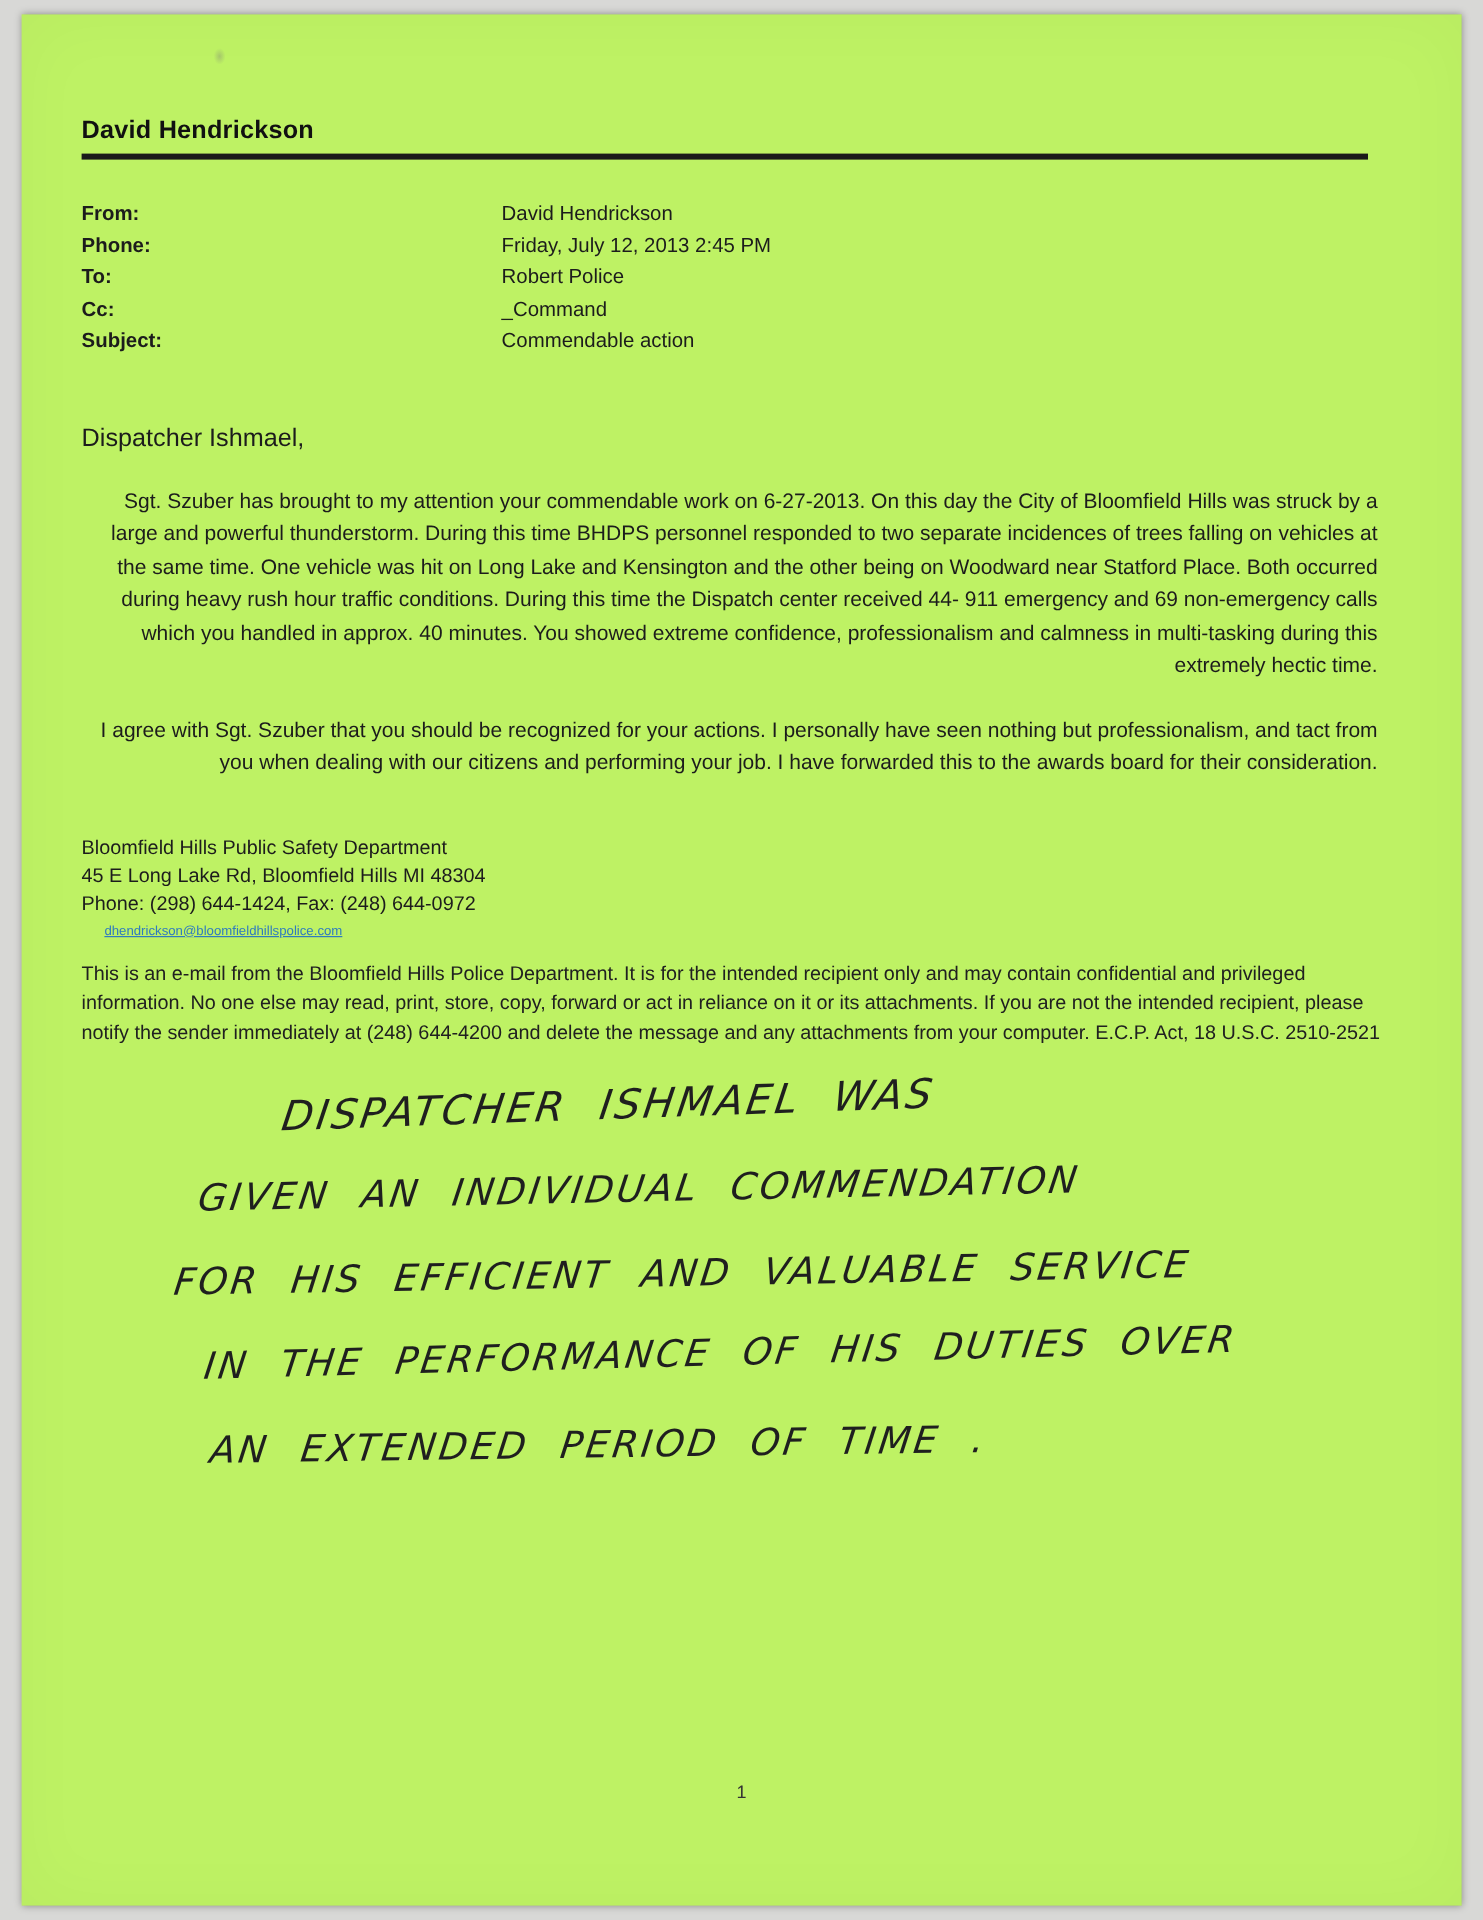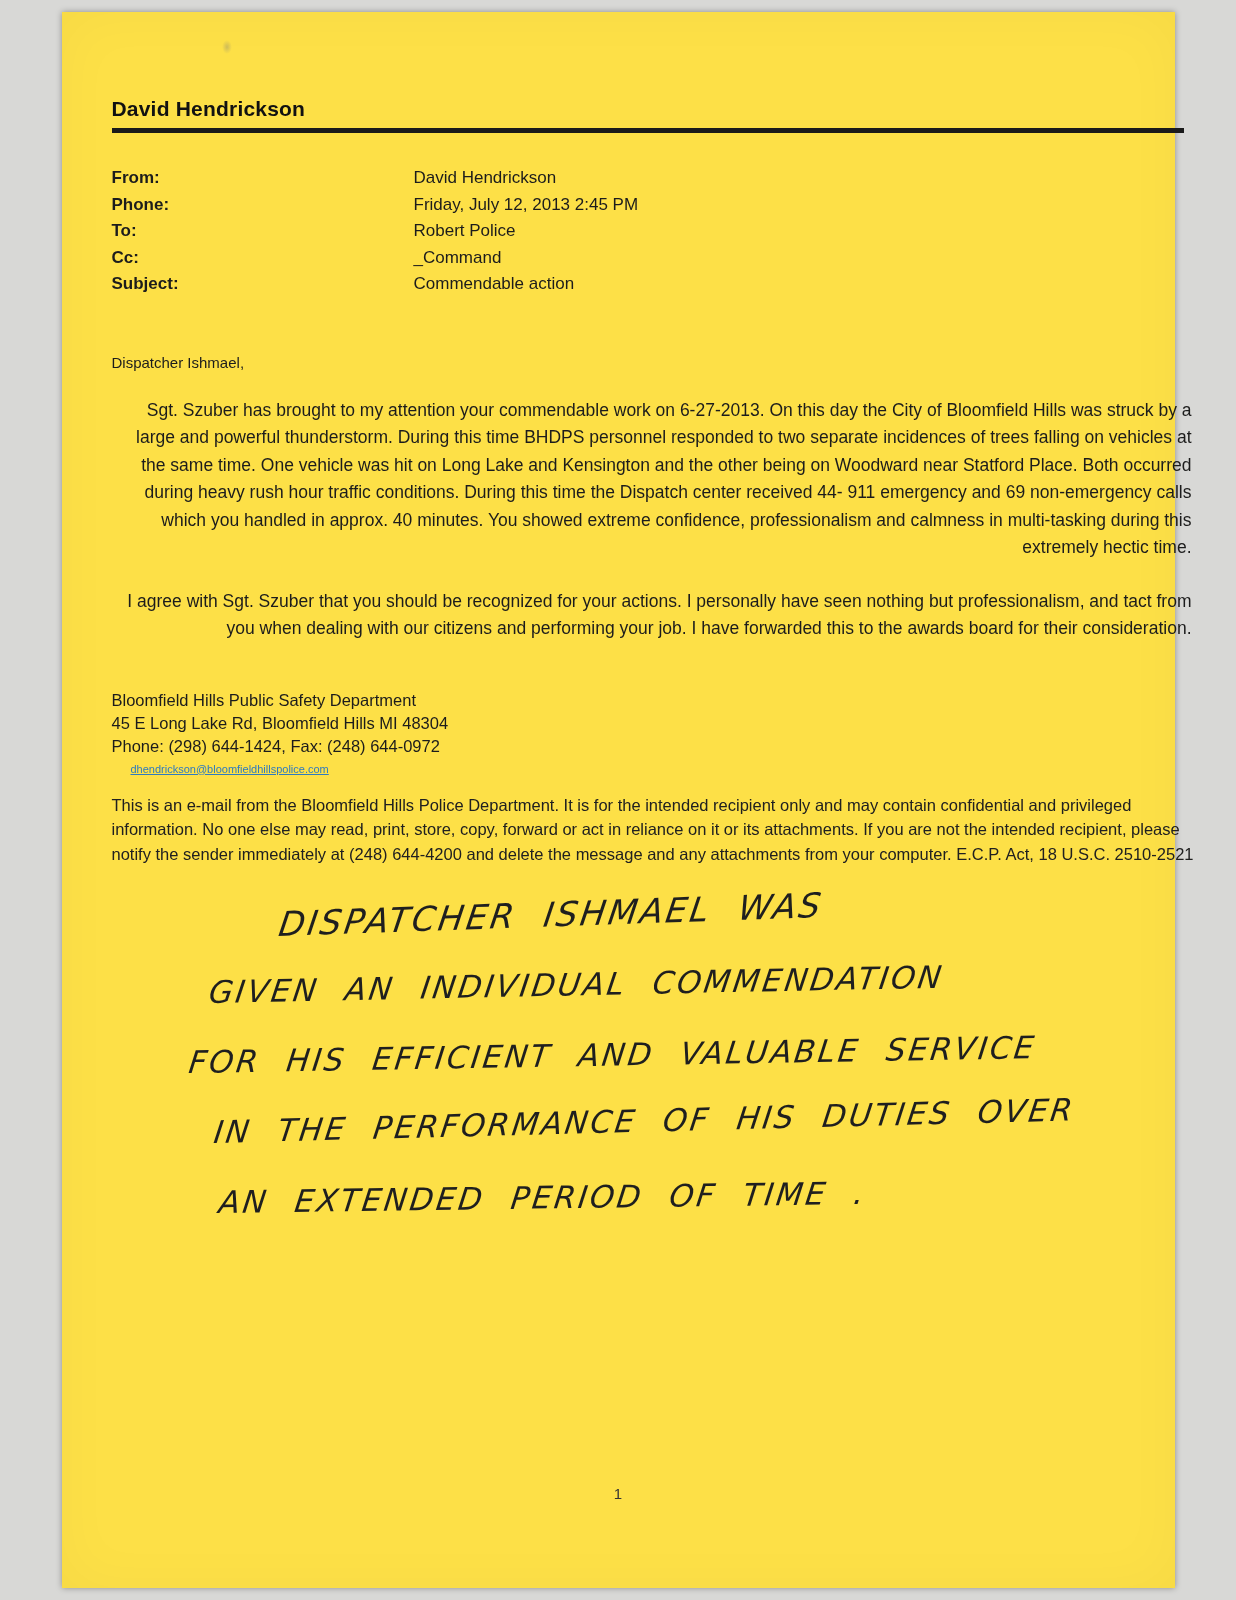--- a/index.html
+++ b/index.html
@@ -6,24 +6,24 @@
   body {
     width: 1236px;
     height: 1600px;
     background: #d8d8d6;
     font-family: "Liberation Sans", sans-serif;
     color: #1c1c1c;
     overflow: hidden;
   }
   .scan-page {
     position: relative;
-    width: 1113px;
+    width: 1200px;
     height: 1576px;
     margin: 12px auto 0 auto;
-    background: #fde047;
+    background: #bef264;
     box-shadow: 0 0 6px rgba(0,0,0,0.35), inset 0 0 60px rgba(0,0,0,0.03);
   }
   .content {
     position: relative;
     padding: 85px 58px 0 50px;
   }
   .doc-title {
     font-size: 21px;
     font-weight: bold;
     color: #111;
@@ -35,30 +35,31 @@
     margin-top: 7px;
     width: 1072px;
   }
   .header-fields {
     margin-top: 32px;
     font-size: 17px;
   }
   .field-row {
     display: flex;
     line-height: 26.5px;
+    gap: 48px;
   }
   .field-label {
     width: 302px;
     font-weight: bold;
     flex-shrink: 0;
   }
   .field-value { }
   .salutation {
     margin-top: 56px;
-    font-size: 15px;
+    font-size: 21px;
   }
   .para {
     margin-top: 26px;
     font-size: 17.5px;
     line-height: 27.5px;
     width: 1080px;
     text-align: right;
   }
   .signature {
     margin-top: 46px;

